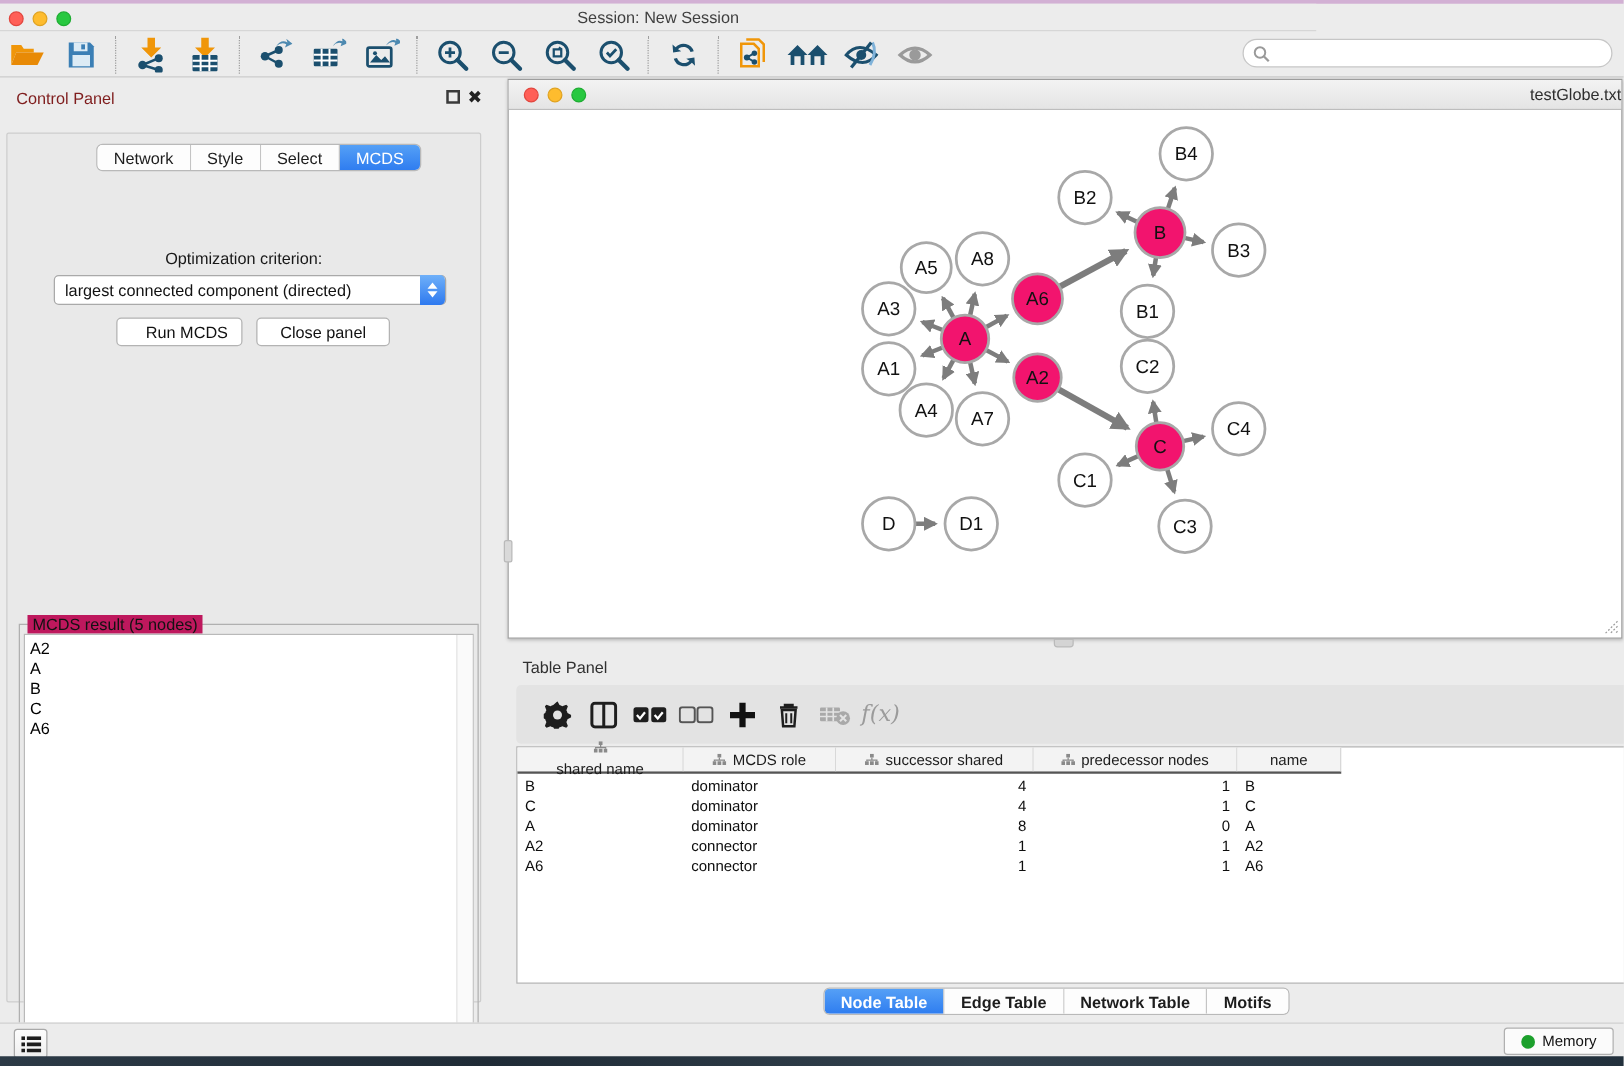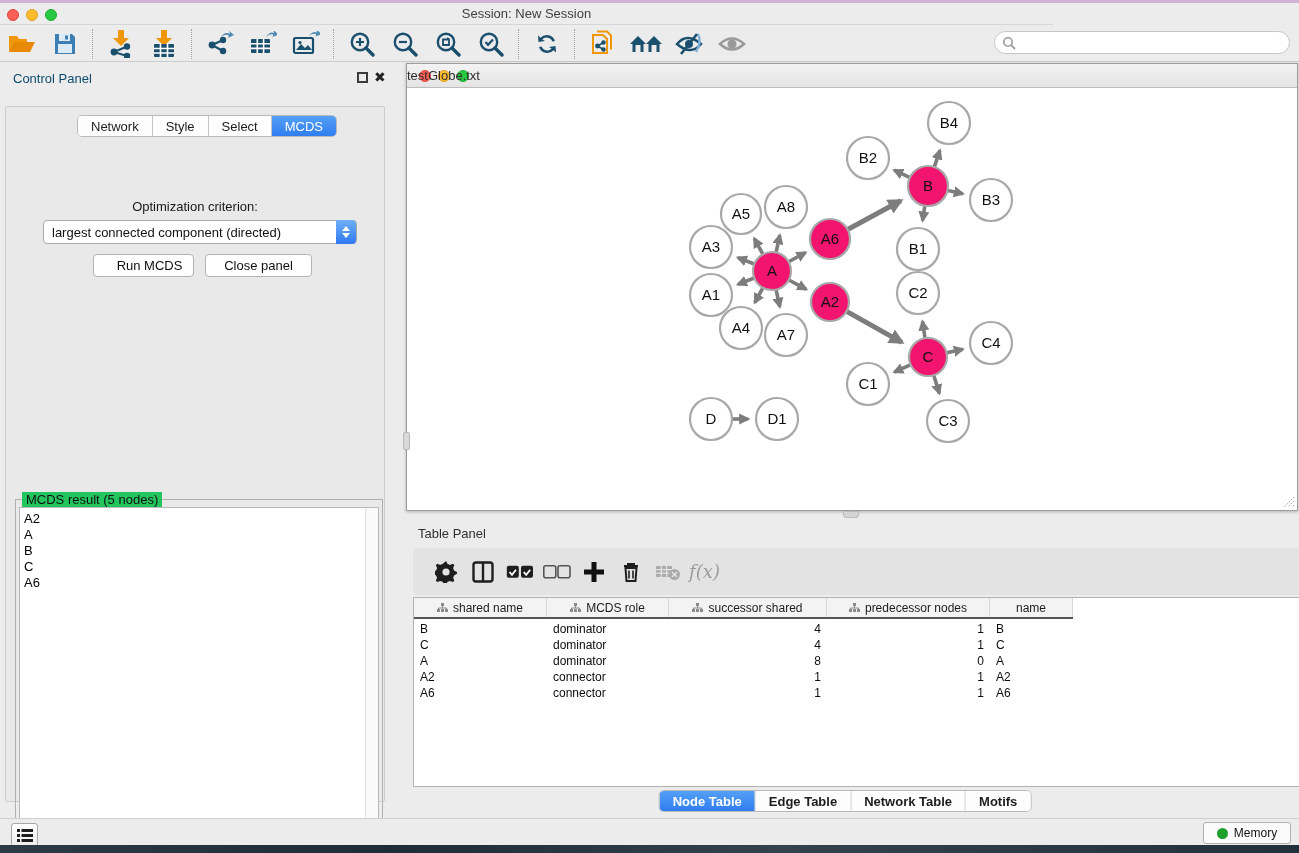--- a/index.html
+++ b/index.html
@@ -19,21 +19,21 @@
 
   
   #toolbar { left:0; top:26px; width:1299px; height:36px; background:#ececec; border-bottom:1px solid #cccccc; display:flex; align-items:center; }
   .tb-ic { width:43px; height:34px; display:flex; align-items:center; justify-content:center; flex:0 0 auto; }
   .tb-sep { width:1px; height:30px; border-left:1px dotted #9f9f9f; margin:0 6px; flex:0 0 auto; }
   #search-box { position:absolute; right:9px; top:31px; width:296px; height:23px; background:#ffffff; border:1px solid #c6c6c6; border-radius:12px; display:flex; align-items:center; padding-left:7px; }
 
   
   #control-panel { left:0; top:62px; width:391px; height:748px; }
   #cp-header { position:absolute; left:0; top:0; width:100%; height:30px; }
-  #cp-header .hdr-title { position:absolute; left:13px; top:9px; font-size:13px; color:#0c4a6e; }
+  #cp-header .hdr-title { position:absolute; left:13px; top:9px; font-size:13px; color:#7f1d1d; }
   .hdr-float { position:absolute; width:11px; height:11px; border:2px solid #3a3a3a; top:10px; }
   .hdr-close { position:absolute; top:7px; font-size:14px; font-weight:bold; color:#222; }
   #cp-body { position:absolute; left:5px; top:44px; width:380px; height:696px; background:#e9e9e9; border:1px solid #cdcdcd; border-radius:2px; }
 
   .seg-tabs { position:absolute; display:flex; height:22px; border:1px solid #b9b9b9; border-radius:5px; background:#ffffff; overflow:hidden; z-index:5; }
   .seg-tab { font-size:13px; color:#1d1d1d; padding:0 13px; display:flex; align-items:center; border-right:1px solid #c4c4c4; background:#fdfdfd; cursor:default; }
   .seg-tab:last-child { border-right:none; }
   .seg-tab.active { background:linear-gradient(#55a0f6,#2f7df0); color:#ffffff; }
   #cp-tabs { left:77px; top:33px;margin-top:20px; }
 
@@ -41,28 +41,28 @@
   #opt-select { position:absolute; left:37px; top:113px; width:314px; height:24px; background:#ffffff; border:1px solid #a9a9a9; border-radius:4px; font-size:13px; color:#111; display:flex; align-items:center; padding-left:8px; }
   #opt-stepper { position:absolute; right:0; top:-1px; width:20px; height:24px; border-radius:0 4px 4px 0; background:linear-gradient(#6fb0f9,#2e79ef); display:flex; flex-direction:column; align-items:center; justify-content:center; gap:2px; }
   .chev-up { width:0; height:0; border-left:4px solid transparent; border-right:4px solid transparent; border-bottom:5px solid #fff; }
   .chev-dn { width:0; height:0; border-left:4px solid transparent; border-right:4px solid transparent; border-top:5px solid #fff; }
 
   .mac-btn { position:absolute; height:23px; background:#ffffff; border:1px solid #b3b3b3; border-radius:4px; font-size:13px; color:#111; display:flex; align-items:center; justify-content:center; }
   #btn-run { left:87px; top:147px; width:101px;padding-left:12px; }
   #btn-close { left:199px; top:147px; width:107px; }
 
   #mcds-group { position:absolute; left:9px; top:392px; width:368px; height:340px; border:1px solid #b0b0b0; }
-  #mcds-legend { position:absolute; left:6px; top:-8px; background:#22c55e; padding:0 4px; font-size:13px; color:#121212; }
+  #mcds-legend { position:absolute; left:6px; top:-8px; background:#be185d; padding:0 4px; font-size:13px; color:#121212; }
   #mcds-list { position:absolute; left:3px; top:7px; right:3px; bottom:3px; background:#ffffff; border:1px solid #b9b9b9; font-size:13px; color:#000; padding:3px 0 0 4px; line-height:16px; }
   #mcds-scroll { position:absolute; right:0; top:0; bottom:0; width:13px; background:#fafafa; border-left:1px solid #e4e4e4; }
 
   
   #net-window { left:406px; top:63px; width:892px; height:448px; background:#ffffff; border:1px solid #9d9d9d; box-shadow:0 1px 3px rgba(0,0,0,.25); }
   #net-titlebar { position:absolute; left:0; top:0; width:100%; height:24px; background:linear-gradient(#f3f3f3,#e4e4e4); border-bottom:1px solid #bdbdbd; }
-  #net-titlebar .title { position:absolute; left:0; right:0; top:4px; text-align:left; font-size:13px; color:#2e2e2e; }
+  #net-titlebar .title { position:absolute; left:0; right:0; top:4px; text-align:right; font-size:13px; color:#2e2e2e; }
   #net-canvas { position:absolute; left:1px; top:25px; }
   #net-grip { position:absolute; right:2px; bottom:2px; }
   #left-grip { left:403px; top:432px; width:7px; height:18px; background:#d9d9d9; border:1px solid #b9b9b9; border-radius:2px; }
   #bottom-grip { left:843px; top:511px; width:16px; height:7px; background:#d4d4d4; border:1px solid #bababa; border-radius:0 0 3px 3px; }
 
   
   #table-panel { left:391px; top:520px; width:908px; height:298px; }
   #tp-header-title { position:absolute; left:27px; top:6px; font-size:13px; color:#303030; }
   #tp-toolbar { position:absolute; left:22px; top:28px; width:1270px; height:47px; background:#e3e3e3; border-radius:4px; display:flex; align-items:center; padding-left:14px; }
   .tp-ic { width:37px; height:36px; display:flex; align-items:center; justify-content:center; flex:0 0 auto; }
@@ -409,21 +409,21 @@
           <path d="M17 9 l5 5 M22 9 l-5 5" stroke="#e3e3e3" stroke-width="1.6"></path>
         </svg>
     </div>
     <div class="tp-ic">
         <span class="fx">f(x)</span>
       </div>
   </div>
 
   <div id="tp-table">
     <div id="tp-thead">
-        <div class="th" style="width: 133px;">
+        <div class="th" style="width: 133px; flex-direction: column;">
           <svg width="11" height="10" viewBox="0 0 11 10" style="flex:0 0 auto">
             <g fill="#8a8a8a">
               <rect x="4" y="0" width="3" height="3"></rect>
               <rect x="0" y="6" width="3" height="3"></rect>
               <rect x="4" y="6" width="3" height="3"></rect>
               <rect x="8" y="6" width="3" height="3"></rect>
             </g>
             <path d="M5.5 3 v2 M1.5 6 V5 h8 V6" stroke="#8a8a8a" fill="none"></path>
           </svg>
           <span>shared name</span>

